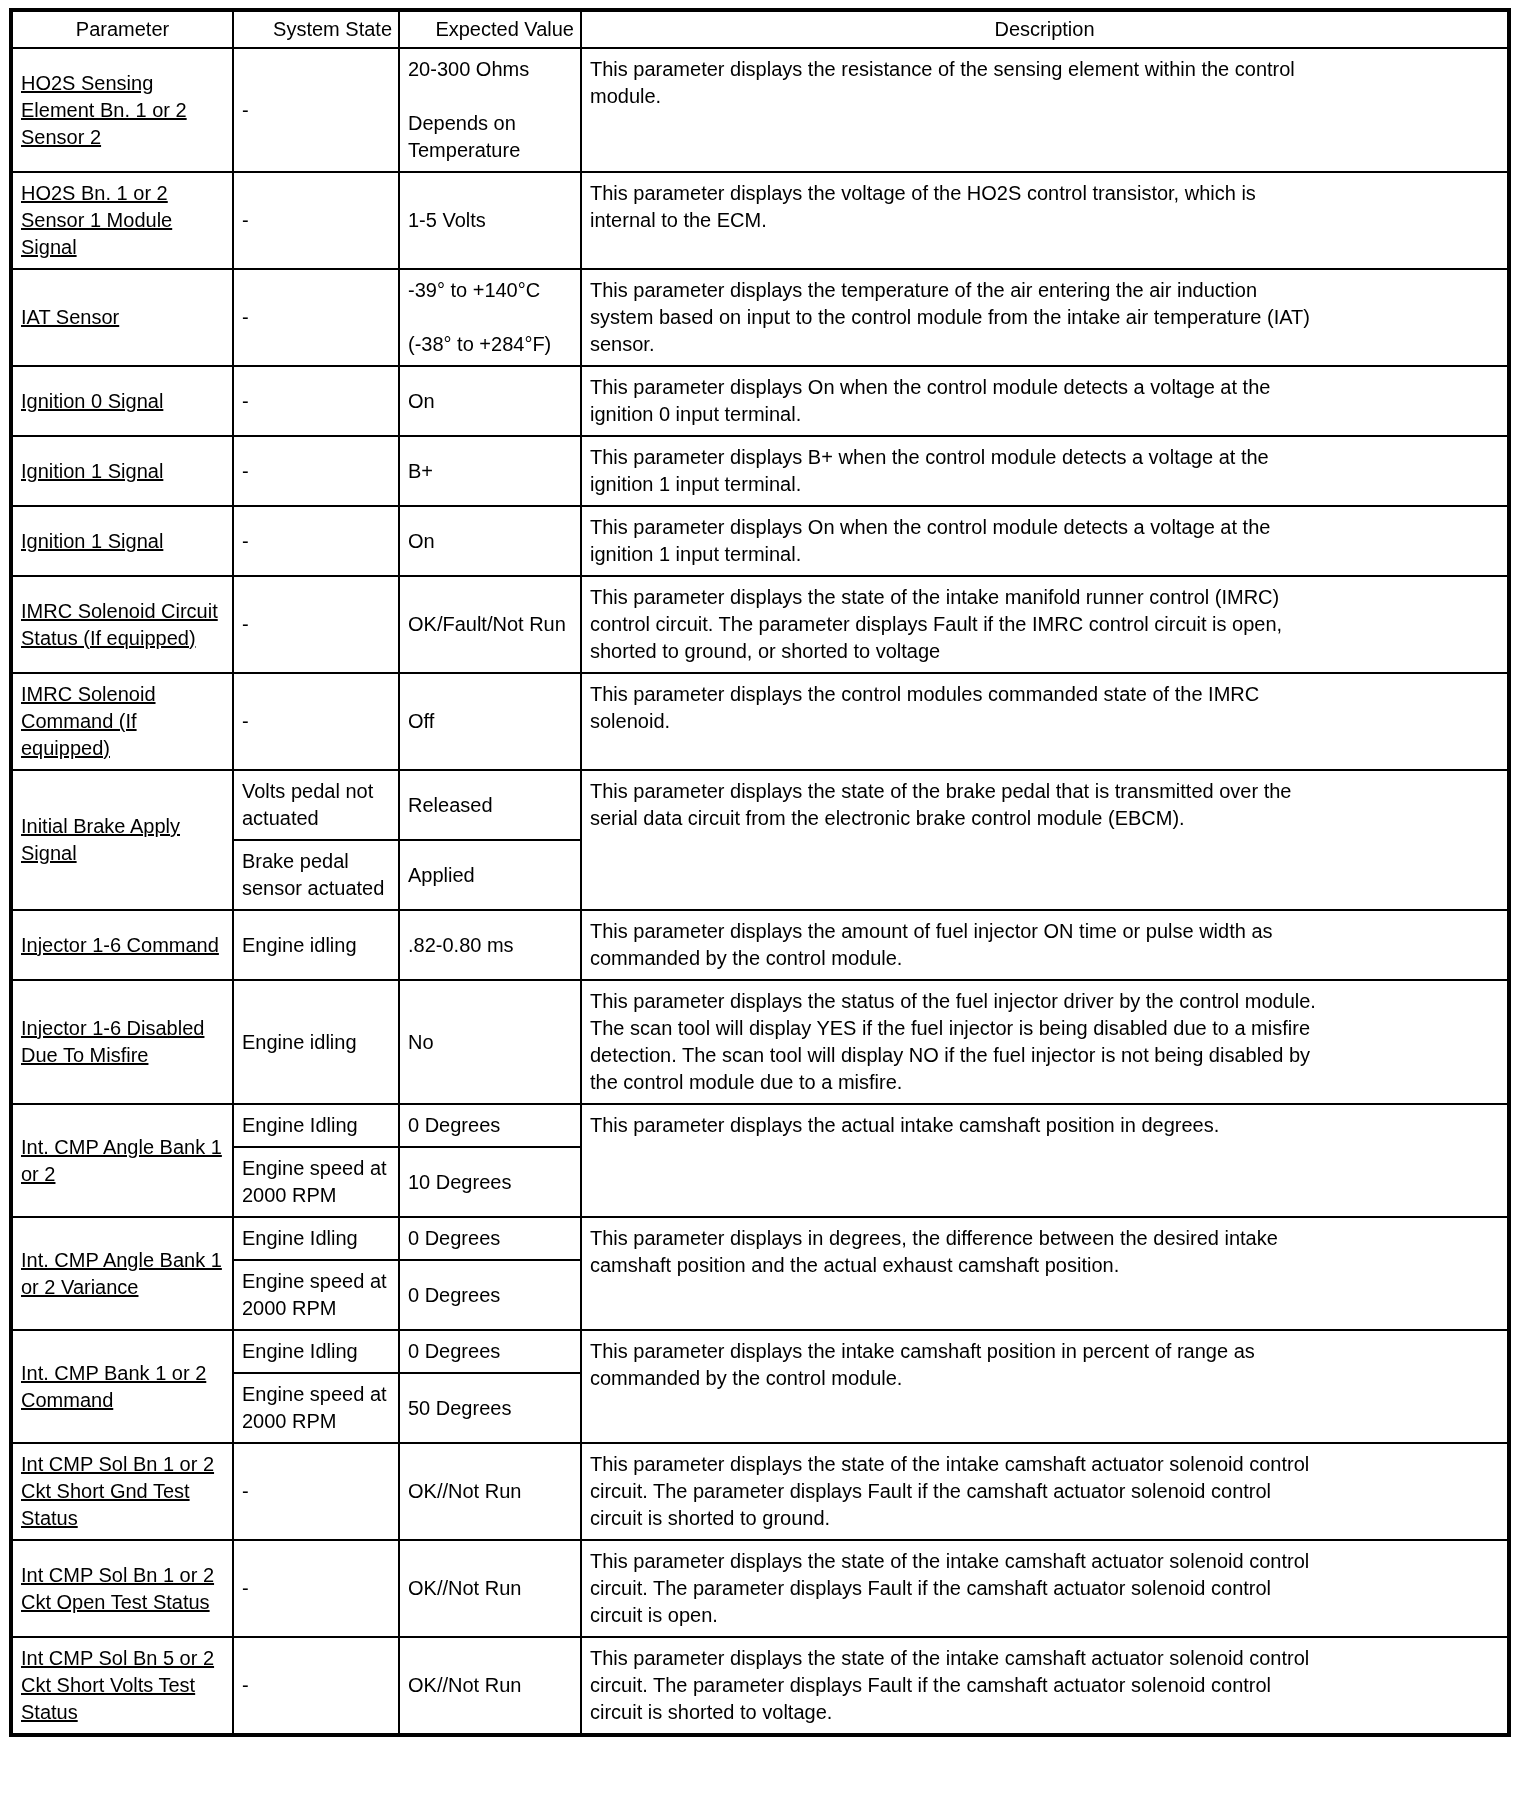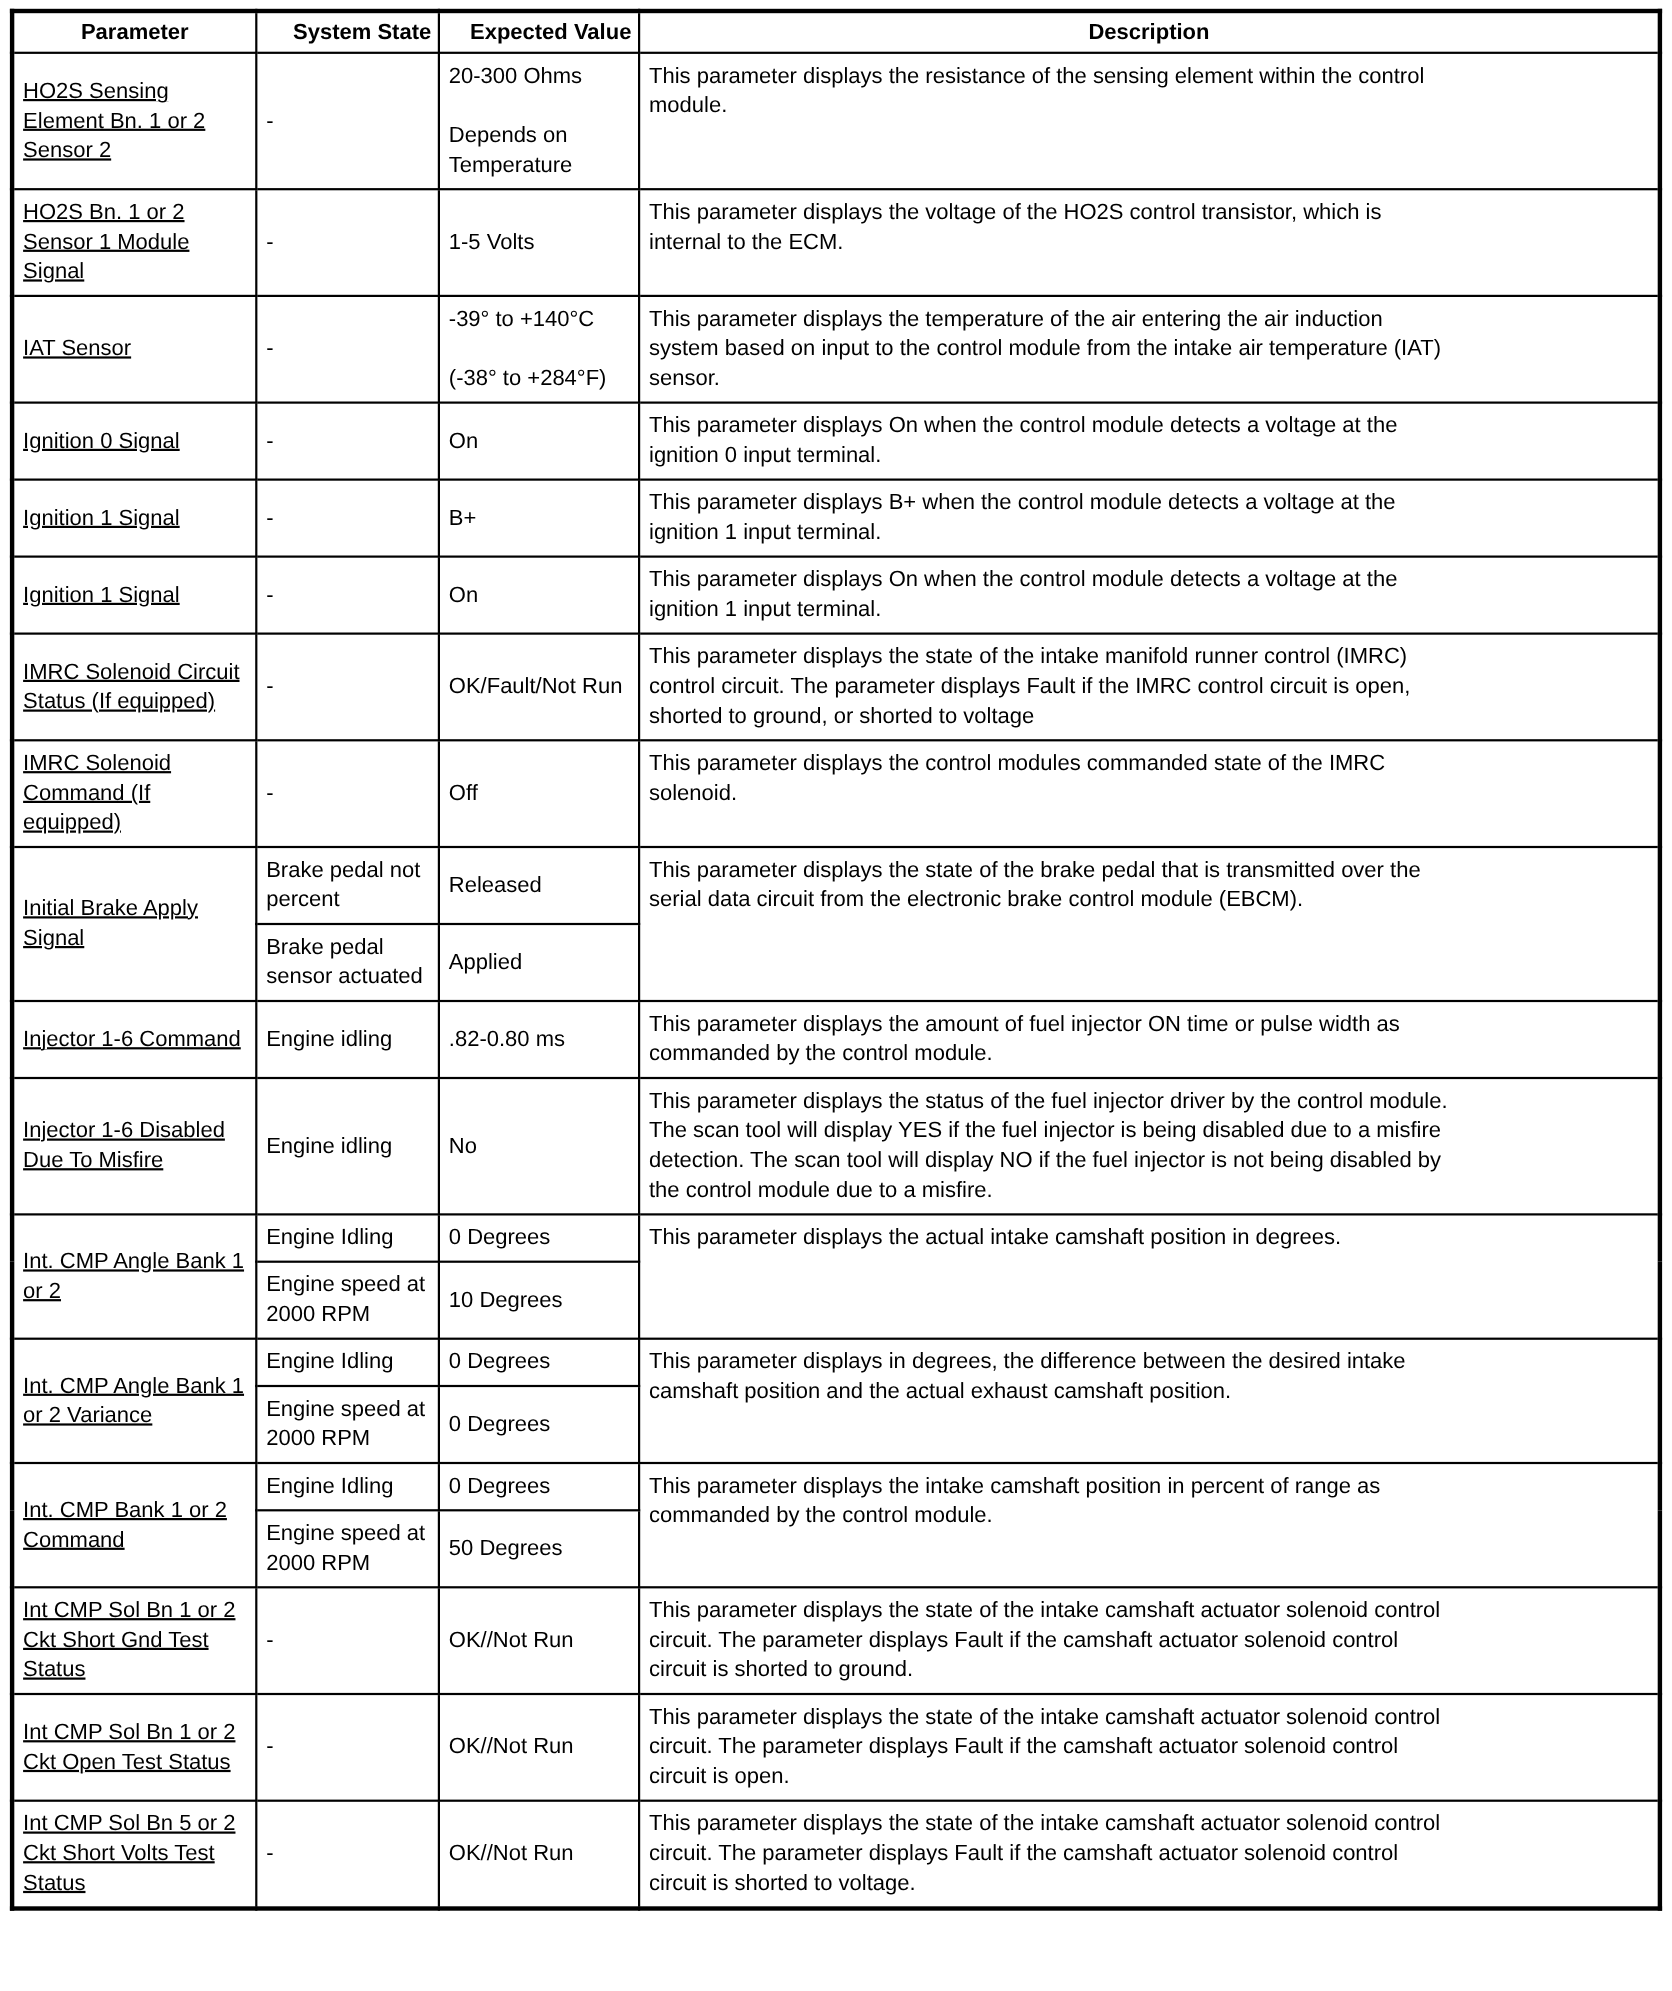--- a/index.html
+++ b/index.html
@@ -21,21 +21,21 @@
   }
   .param-table th,
   .param-table td {
     border: 2px solid #000000;
     font-size: 20px;
     line-height: 27px;
     text-align: left;
     overflow: hidden;
   }
   .param-table th {
-    font-weight: bold;
+    font-weight: normal;
     text-align: center;
     padding: 4px 6px;
     height: 34px;
     vertical-align: middle;
   }
   .param-table th.th-state,
   .param-table th.th-value {
     text-align: right;
   }
   .param-table td {
@@ -116,21 +116,21 @@
           <td class="desc" rowspan="1">This parameter displays the state of the intake manifold runner control (IMRC) control circuit. The parameter displays Fault if the IMRC control circuit is open, shorted to ground, or shorted to voltage</td>
         </tr>
         <tr>
           <td class="param" rowspan="1">IMRC Solenoid Command (If equipped)</td>
           <td class="state">-</td>
           <td class="value">Off</td>
           <td class="desc" rowspan="1">This parameter displays the control modules commanded state of the IMRC solenoid.</td>
         </tr>
         <tr>
           <td class="param" rowspan="2">Initial Brake Apply Signal</td>
-          <td class="state">Brake pedal not percent</td>
+          <td class="state">Volts pedal not actuated</td>
           <td class="value">Released</td>
           <td class="desc" rowspan="2">This parameter displays the state of the brake pedal that is transmitted over the serial data circuit from the electronic brake control module (EBCM).</td>
         </tr>
         <tr>
           <td class="state">Brake pedal sensor actuated</td>
           <td class="value">Applied</td>
         </tr>
         <tr>
           <td class="param" rowspan="1">Injector 1-6 Command</td>
           <td class="state">Engine idling</td>

